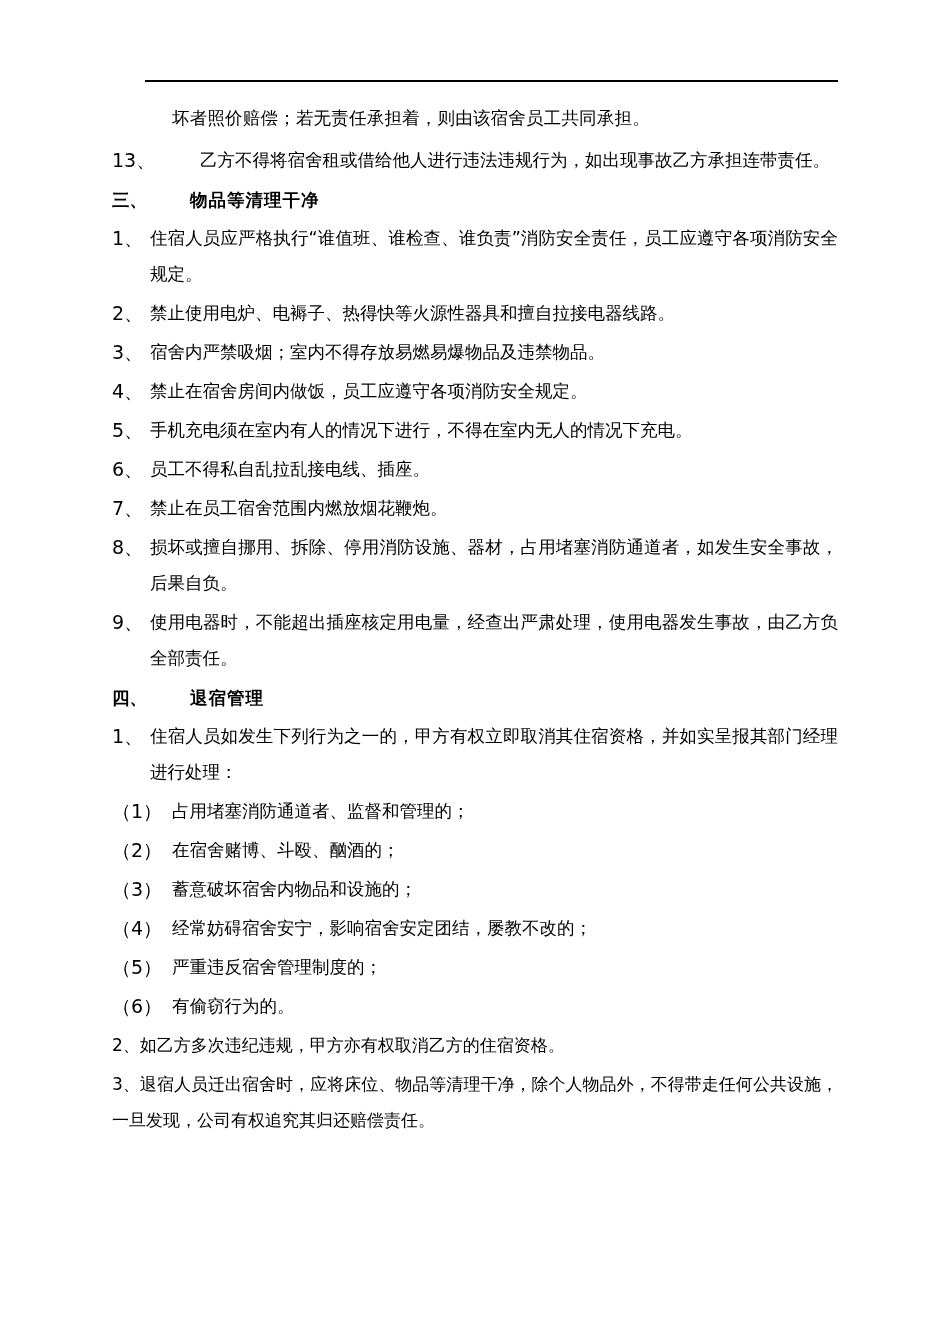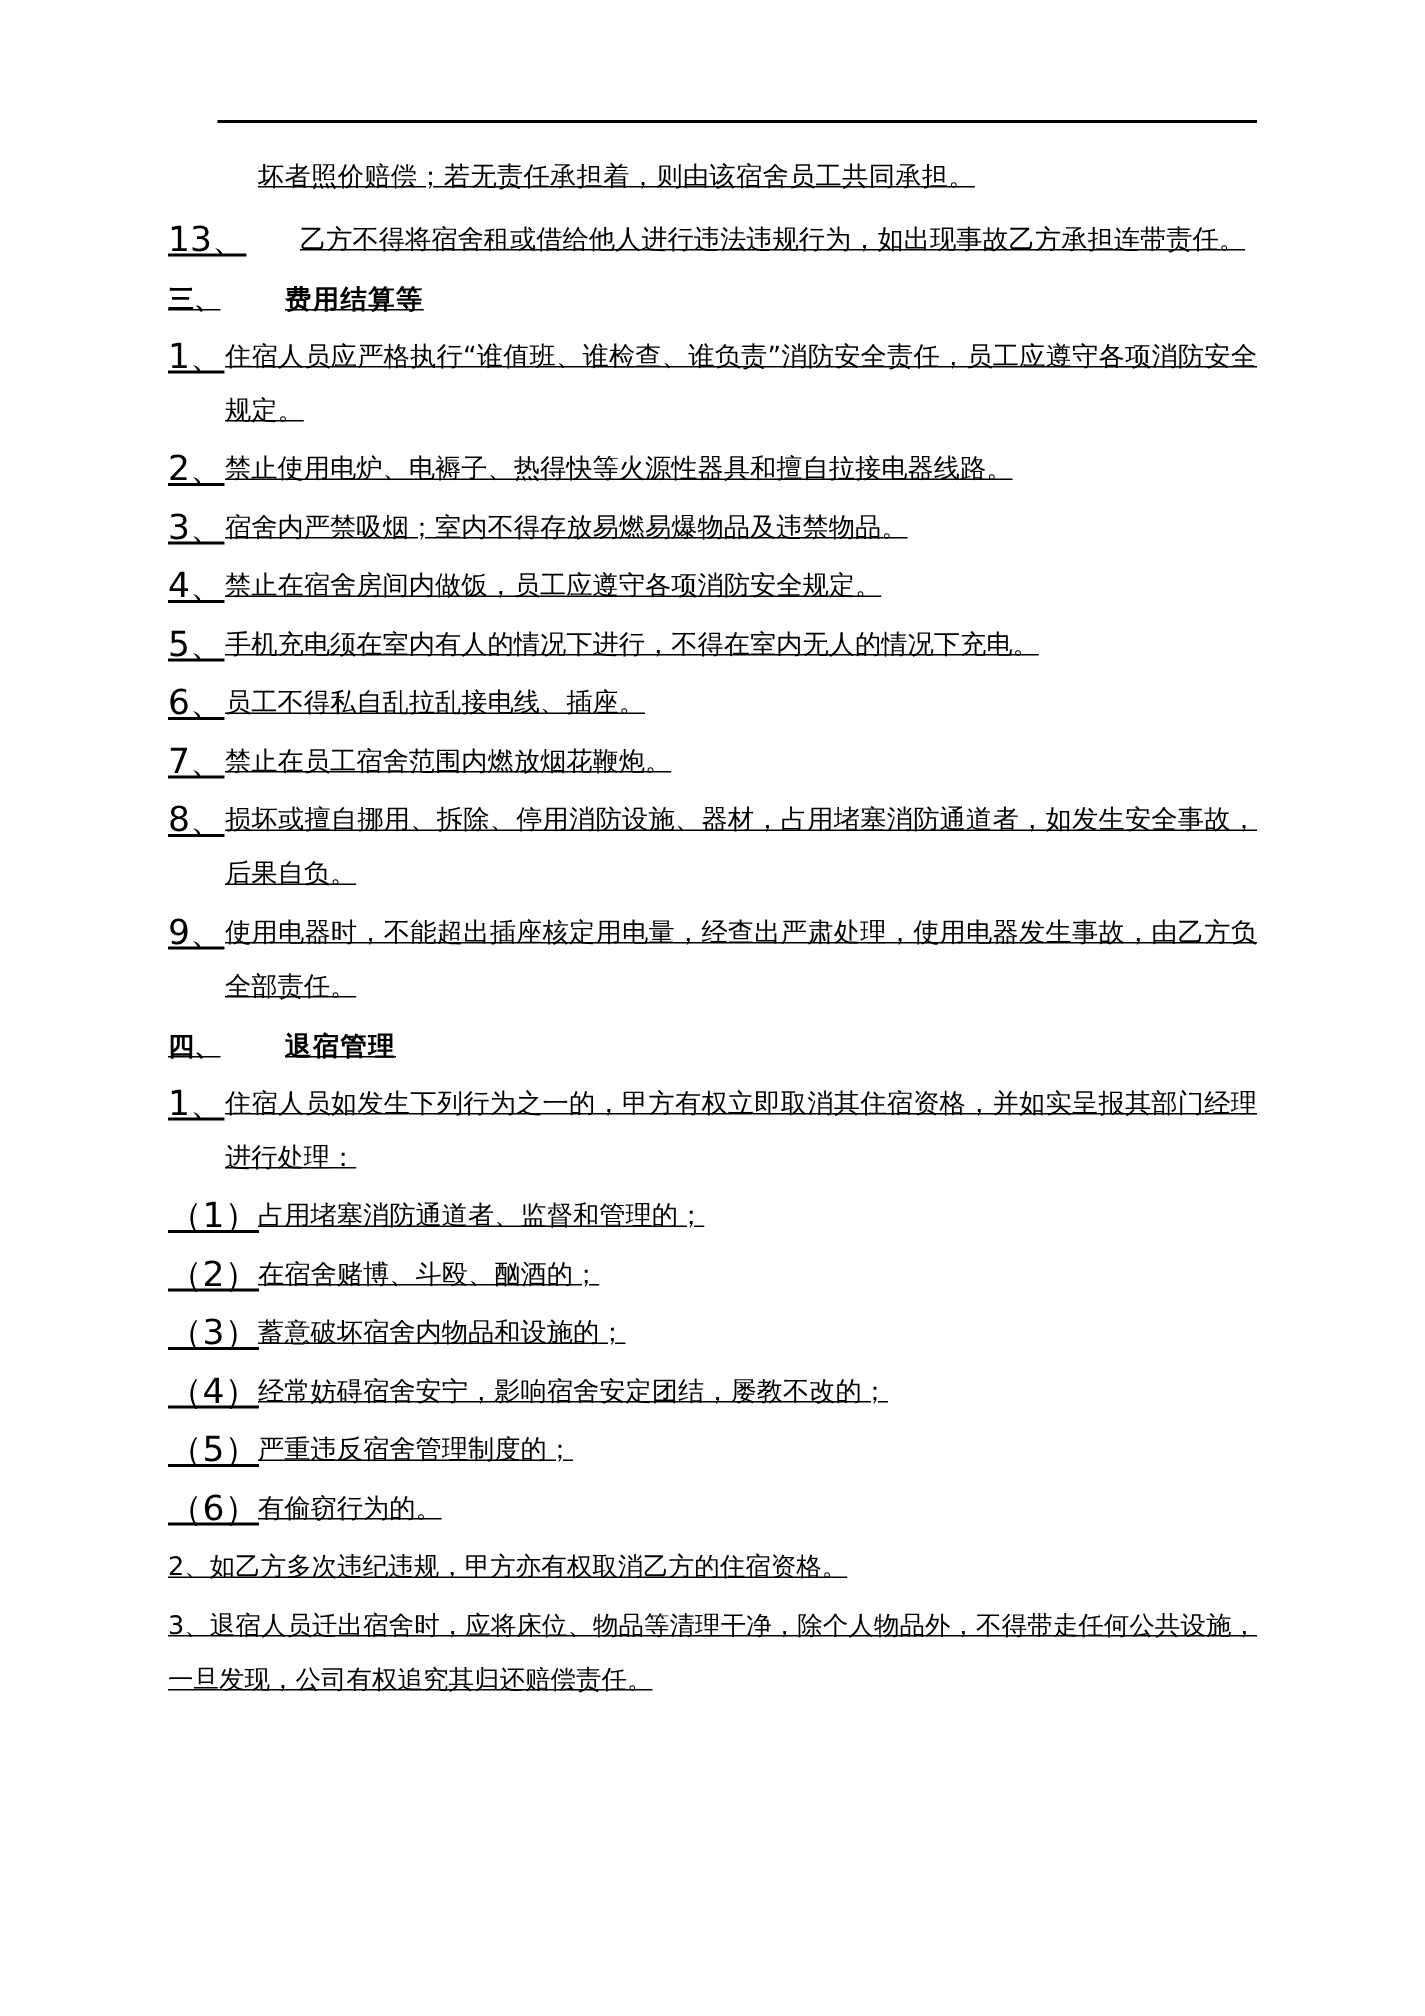--- a/index.html
+++ b/index.html
@@ -25,21 +25,20 @@
     position: absolute;
     left: 145px;
     right: 112px;
     top: 80px;
     border-top: 2px solid #000000;
   }
   .content {
     padding-top: 100px;
     font-size: 17.5px;
     line-height: 1.0;
-    text-decoration: underline;
   }
   
   .p {
     margin: 0 0 6px 0;
     font-size: 17.5px;
     line-height: 36px;
     letter-spacing: 0.2px;
     text-align: justify;
     text-justify: inter-ideograph;
   }
@@ -48,21 +47,21 @@
     margin-left: 60px;
   }
   
   .item {
     display: flex;
     align-items: flex-start;
     margin: 0 0 3px 0;
   }
   .item .num {
     flex: 0 0 auto;
-    font-size: 23px;
+    font-size: 19px;
     line-height: 36px;
     white-space: pre;
   }
   .item .txt {
     flex: 1 1 auto;
     font-size: 17.5px;
     line-height: 36px;
     text-align: justify;
     text-justify: inter-ideograph;
   }
@@ -110,21 +109,21 @@
 
     <p class="p cont">坏者照价赔偿；若无责任承担着，则由该宿舍员工共同承担。</p>
 
     <div class="item gut-wide">
       <span class="num">13、</span>
       <span class="txt">乙方不得将宿舍租或借给他人进行违法违规行为，如出现事故乙方承担连带责任。</span>
     </div>
 
     <div class="section">
       <span class="num">三、</span>
-      <span class="txt">费用结算等</span>
+      <span class="txt">物品等清理干净</span>
     </div>
 
     <div class="item gut-num">
       <span class="num">1、</span>
       <span class="txt">住宿人员应严格执行“谁值班、谁检查、谁负责”消防安全责任，员工应遵守各项消防安全规定。</span>
     </div>
     <div class="item gut-num">
       <span class="num">2、</span>
       <span class="txt">禁止使用电炉、电褥子、热得快等火源性器具和擅自拉接电器线路。</span>
     </div>

